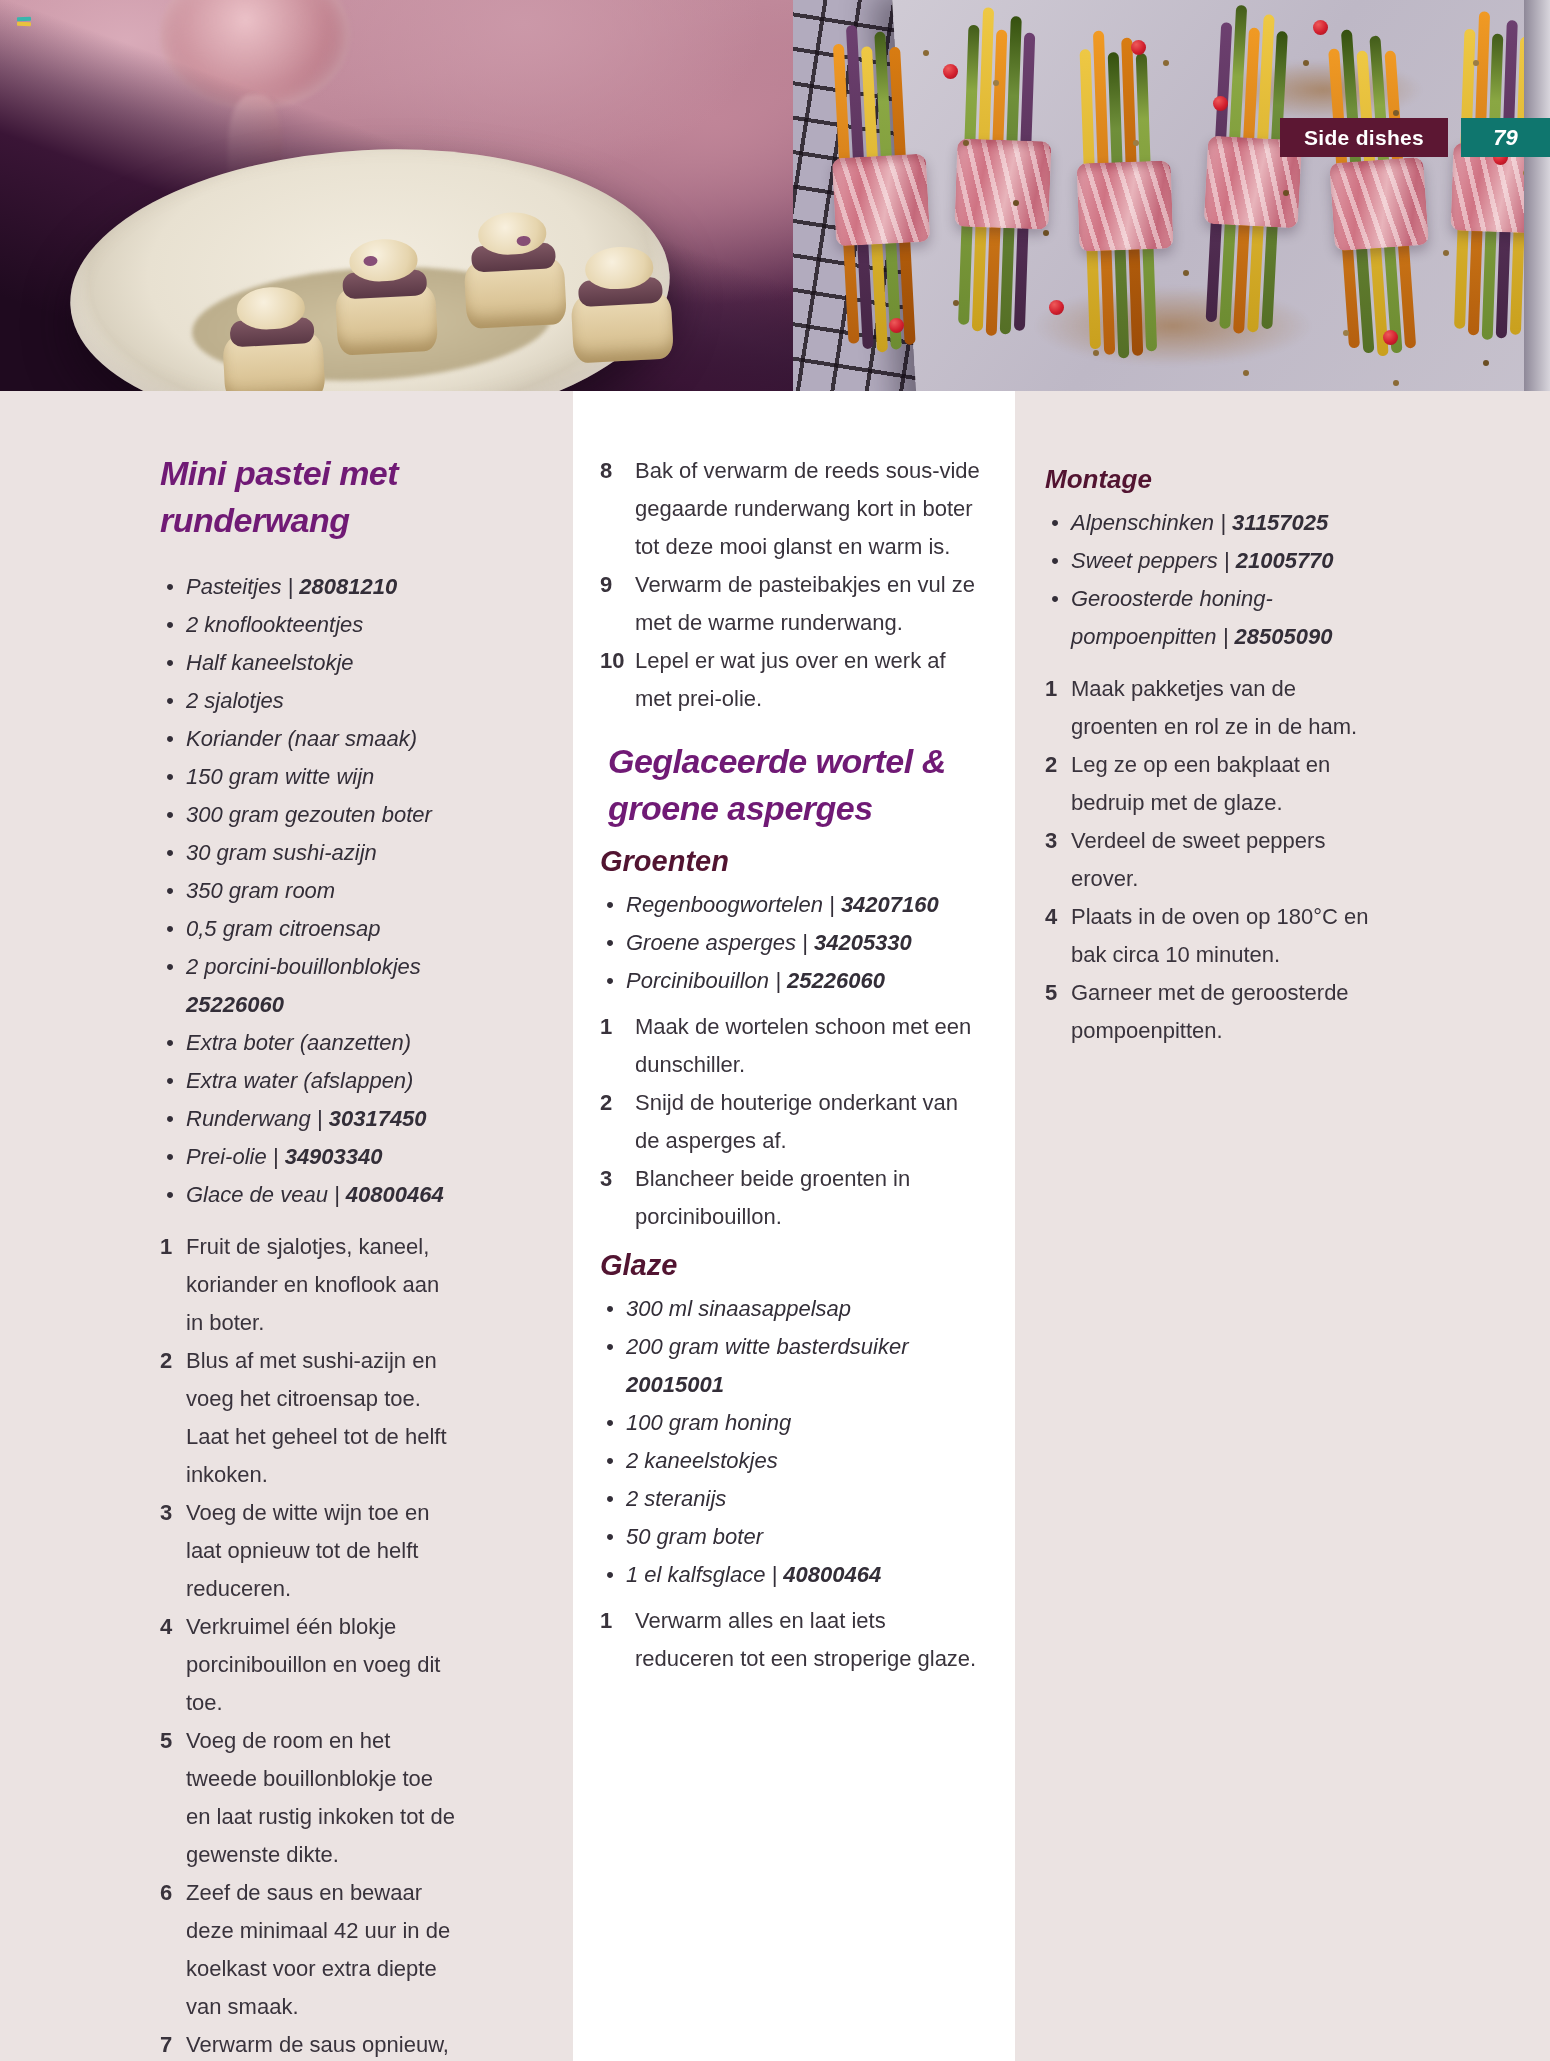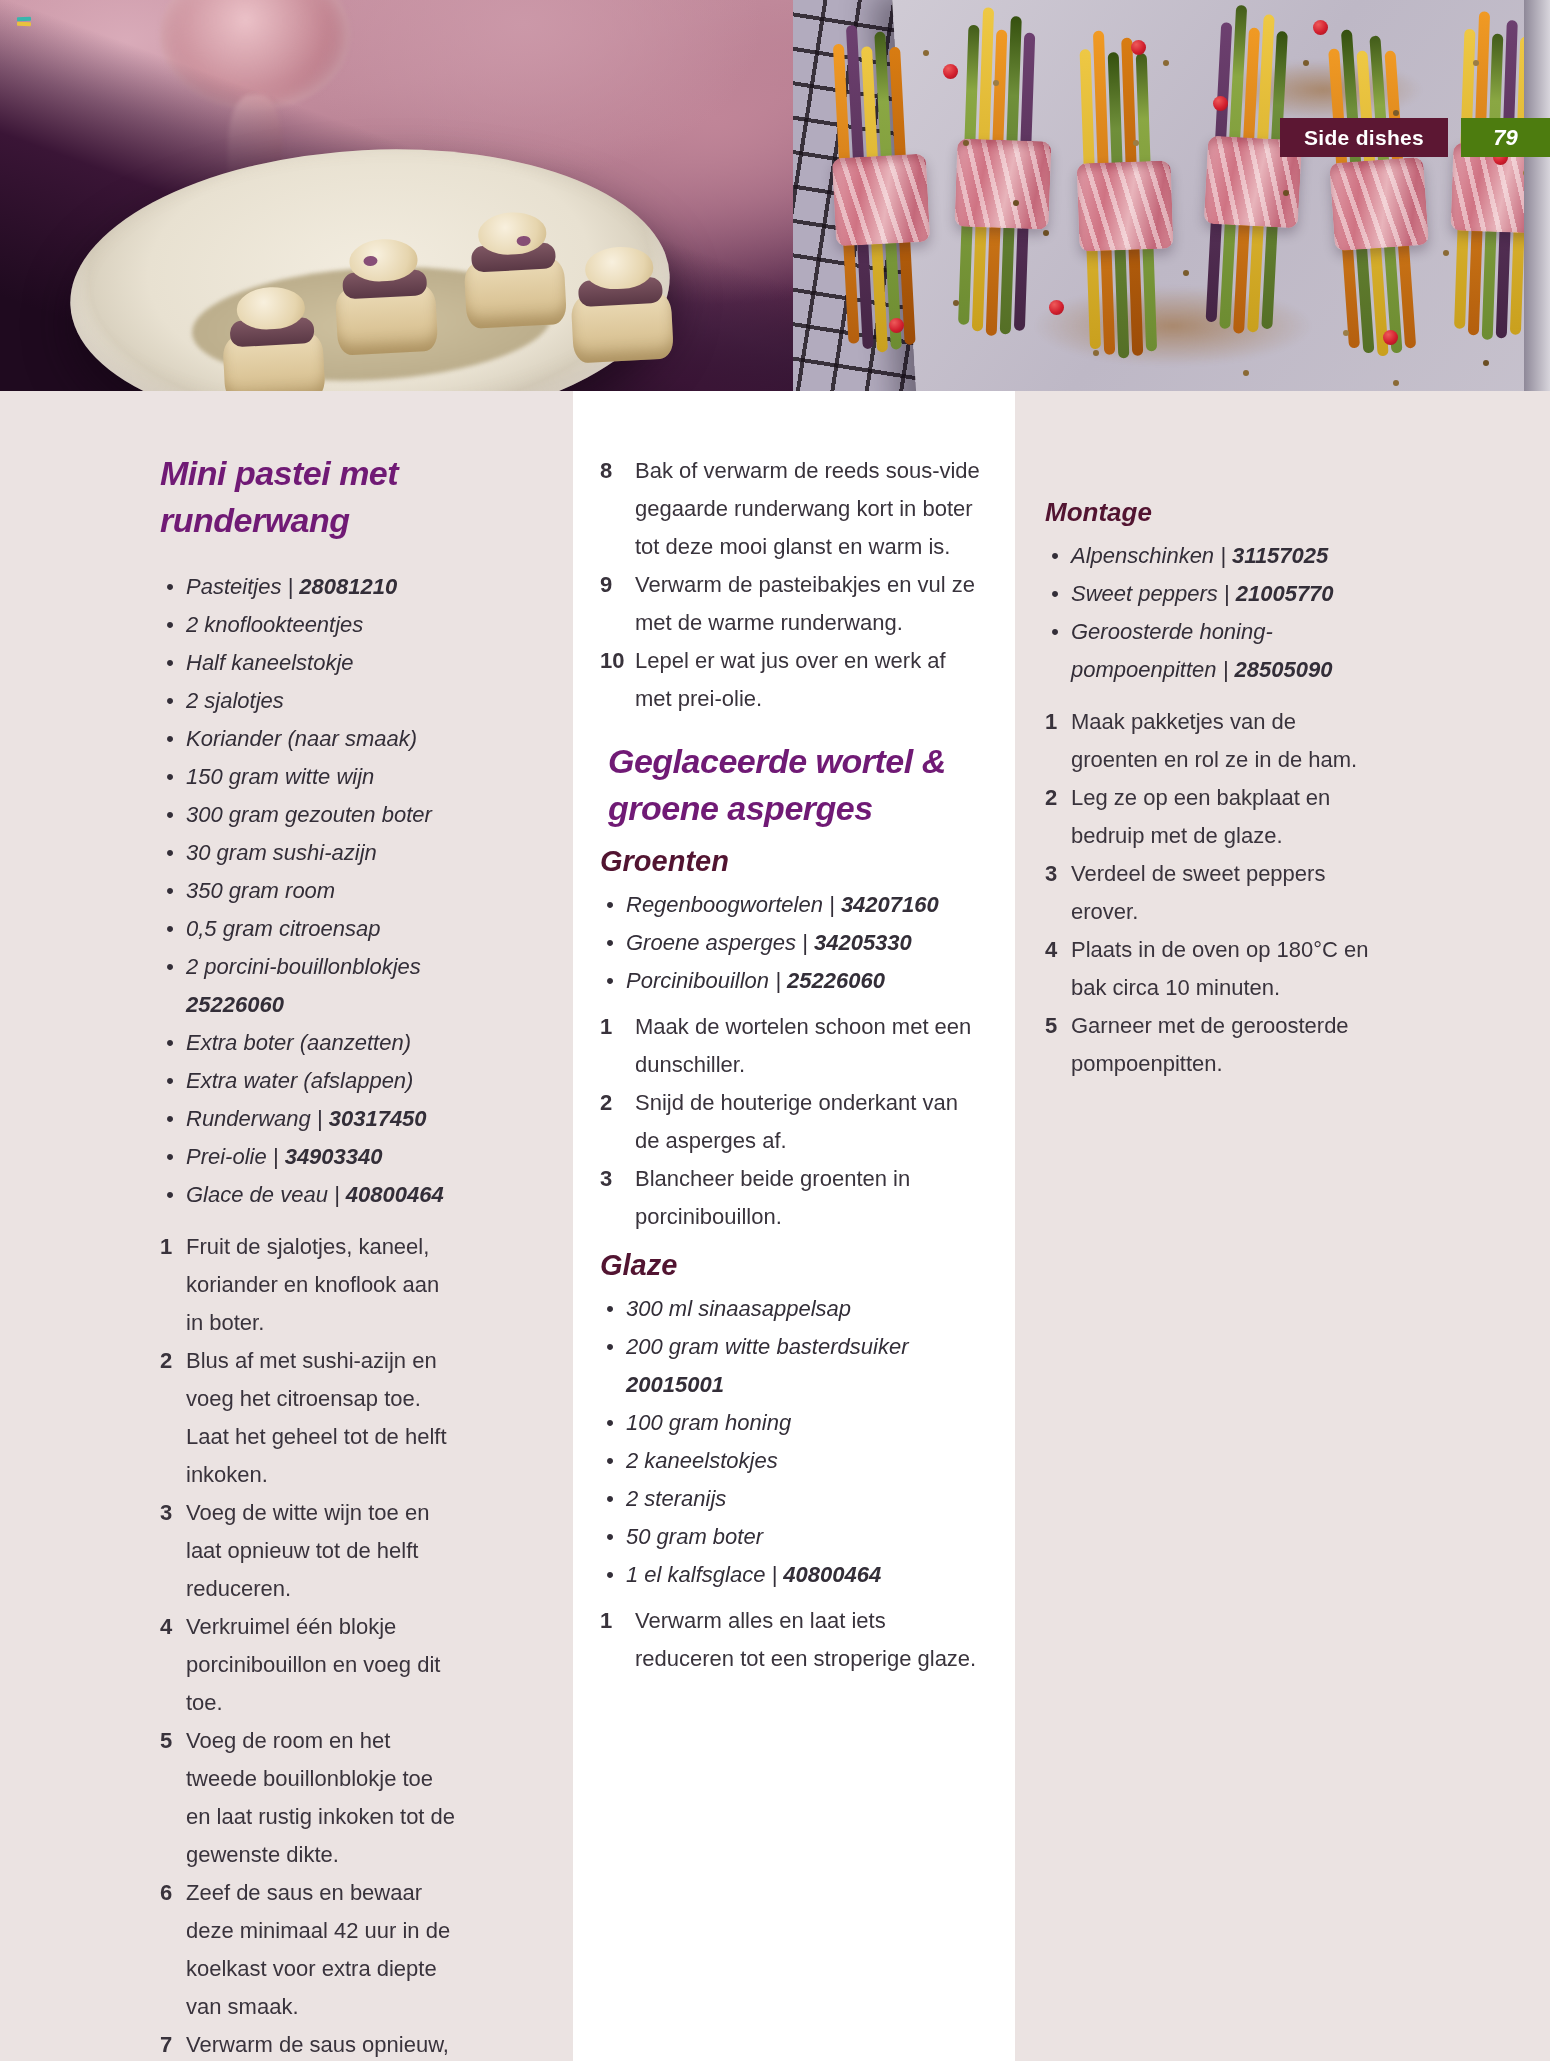--- a/index.html
+++ b/index.html
@@ -79,29 +79,29 @@
        600px 120px 0 #9b7d45,470px 330px 0 #8a6a35,90px 150px 0 #6b4f24,240px 10px 0 #8a6a35,
        380px 10px 0 #7a5c2c,550px 10px 0 #9b7d45,620px 250px 0 #8a6a35,40px 90px 0 #7a5c2c;}
 
   
   .menu-chip{position:absolute;left:17px;top:17px;width:14px;height:10px;cursor:pointer;}
   .menu-chip .b1{height:4px;border-radius:1px;background:#38b6ad;}
   .menu-chip .b2{height:4px;border-radius:1px;background:#e9c23d;margin-top:1px;}
   .section-tab{position:absolute;left:1280px;top:118px;width:168px;height:39px;background:#5c1733;
      color:#ffffff;display:flex;align-items:center;justify-content:center;
      font-size:21px;font-weight:bold;letter-spacing:.3px;}
-  .page-badge{position:absolute;left:1461px;top:118px;width:89px;height:39px;background:#4d7c0f;
+  .page-badge{position:absolute;left:1461px;top:118px;width:89px;height:39px;background:#0f766e;
      color:#ffffff;display:flex;align-items:center;justify-content:center;
      font-size:22px;font-weight:bold;font-style:italic;}
 
   
   .col{position:absolute;font-size:22px;line-height:38px;}
   .col1{left:160px;top:450px;width:302px;}
   .col2{left:600px;top:452px;width:382px;}
-  .col3{left:1045px;top:462px;width:340px;margin-top:33px;}
+  .col3{left:1045px;top:462px;width:340px;}
   h1.rtitle,h2.rtitle{font-size:34px;line-height:47px;font-weight:bold;font-style:italic;
      color:#701a75;margin:0 0 24px 0;letter-spacing:-.5px;}
   .col2 h2.rtitle{margin:20px 0 10px 8px;max-width:348px;}
   h3.subhead{font-size:29px;line-height:34px;font-weight:bold;font-style:italic;color:#521431;margin:12px 0 8px 0;}
   .col3 h3.subhead{font-size:26px;margin:0 0 8px 0;}
   ul.ing-list{list-style:none;margin:0;padding:0;font-style:italic;color:#332e38;}
   ul.ing-list li{position:relative;padding-left:26px;}
   ul.ing-list .dot{position:absolute;left:6px;top:0;}
   ol.steps{list-style:none;margin:14px 0 0 0;padding:0;}
   ol.steps li{display:flex;}

